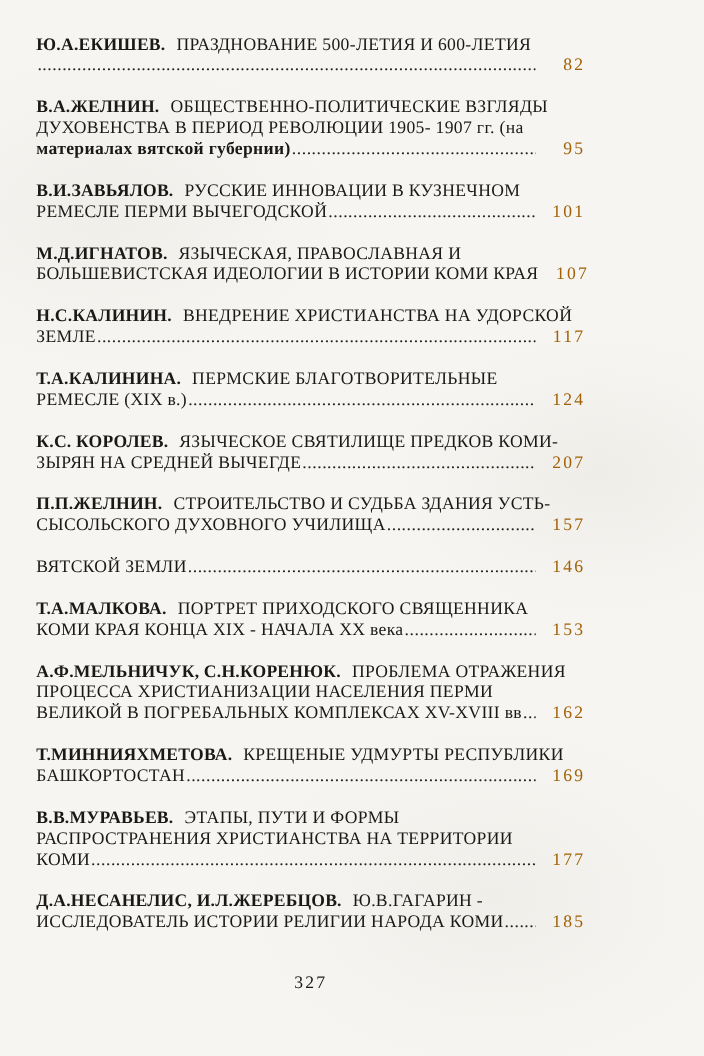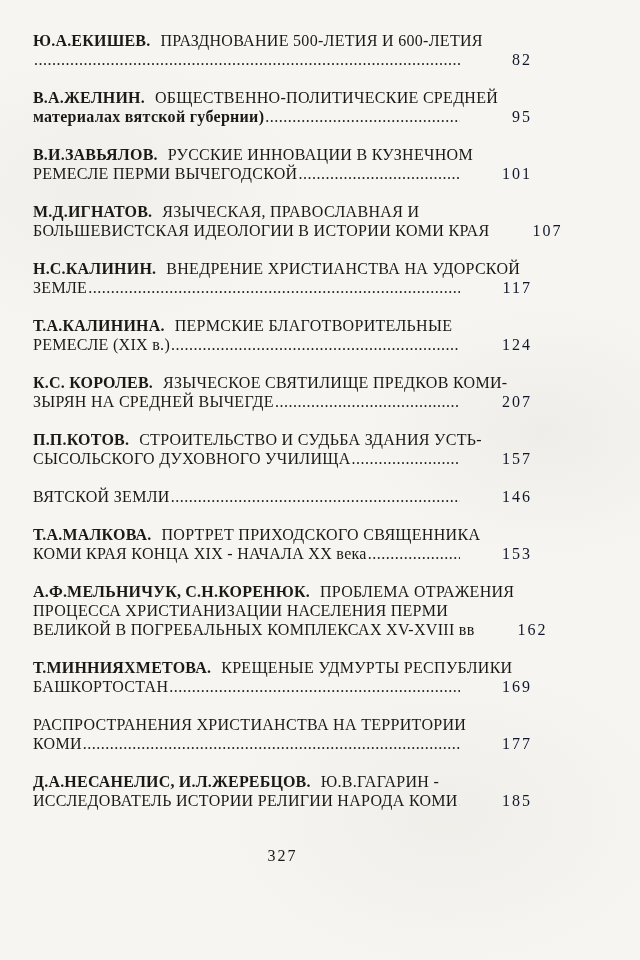--- a/index.html
+++ b/index.html
@@ -56,22 +56,21 @@
   }
   .leader::after {
     content: "..........................................................................................................................";
     letter-spacing: 0.5px;
   }
   .pageno {
     flex: 0 0 auto;
     min-width: 34px;
     text-align: right;
     letter-spacing: 2px;
-    color: #0f172a;
-    margin-left: 27px;
+    color: #a16207;
   }
   .footer {
     margin-top: 37px;
     text-align: center;
     font-size: 16px;
     letter-spacing: 2px;
   }
 </style>
 </head>
 <body>
@@ -79,21 +78,22 @@
 <div class="page">
   <div>
       <div class="entry">
         <div class="line"><span class="author">Ю.А.ЕКИШЕВ.</span><span class="title-text">ПРАЗДНОВАНИЕ 500-ЛЕТИЯ И 600-ЛЕТИЯ</span></div>
         <div class="line last">
           <span class="leader"></span>
           <span class="pageno">82</span>
         </div>
       </div>
       <div class="entry">
-        <div class="line"><span class="author">В.А.ЖЕЛНИН.</span><span class="title-text">ОБЩЕСТВЕННО-ПОЛИТИЧЕСКИЕ СРЕДНЕЙ</span></div>
+        <div class="line"><span class="author">В.А.ЖЕЛНИН.</span><span class="title-text">ОБЩЕСТВЕННО-ПОЛИТИЧЕСКИЕ ВЗГЛЯДЫ</span></div>
+        <div class="line"><span class="title-text">ДУХОВЕНСТВА В ПЕРИОД РЕВОЛЮЦИИ 1905- 1907 гг. (на</span></div>
         <div class="line last">
           <span class="title-text bold">материалах вятской губернии)</span>
           <span class="leader"></span>
           <span class="pageno">95</span>
         </div>
       </div>
       <div class="entry">
         <div class="line"><span class="author">В.И.ЗАВЬЯЛОВ.</span><span class="title-text">РУССКИЕ ИННОВАЦИИ В КУЗНЕЧНОМ</span></div>
         <div class="line last">
           <span class="title-text">РЕМЕСЛЕ ПЕРМИ ВЫЧЕГОДСКОЙ</span>
@@ -127,21 +127,21 @@
       </div>
       <div class="entry">
         <div class="line"><span class="author">К.С. КОРОЛЕВ.</span><span class="title-text">ЯЗЫЧЕСКОЕ СВЯТИЛИЩЕ ПРЕДКОВ КОМИ-</span></div>
         <div class="line last">
           <span class="title-text">ЗЫРЯН НА СРЕДНЕЙ ВЫЧЕГДЕ</span>
           <span class="leader"></span>
           <span class="pageno">207</span>
         </div>
       </div>
       <div class="entry">
-        <div class="line"><span class="author">П.П.КОТОВ.</span><span class="title-text">СТРОИТЕЛЬСТВО И СУДЬБА ЗДАНИЯ УСТЬ-</span></div>
+        <div class="line"><span class="author">П.П.ЖЕЛНИН.</span><span class="title-text">СТРОИТЕЛЬСТВО И СУДЬБА ЗДАНИЯ УСТЬ-</span></div>
         <div class="line last">
           <span class="title-text">СЫСОЛЬСКОГО ДУХОВНОГО УЧИЛИЩА</span>
           <span class="leader"></span>
           <span class="pageno">157</span>
         </div>
       </div>
       <div class="entry">
         <div class="line last">
           <span class="title-text">ВЯТСКОЙ ЗЕМЛИ</span>
           <span class="leader"></span>
@@ -167,20 +167,21 @@
       </div>
       <div class="entry">
         <div class="line"><span class="author">Т.МИННИЯХМЕТОВА.</span><span class="title-text">КРЕЩЕНЫЕ УДМУРТЫ РЕСПУБЛИКИ</span></div>
         <div class="line last">
           <span class="title-text">БАШКОРТОСТАН</span>
           <span class="leader"></span>
           <span class="pageno">169</span>
         </div>
       </div>
       <div class="entry">
+        <div class="line"><span class="author">В.В.МУРАВЬЕВ.</span><span class="title-text">ЭТАПЫ, ПУТИ И ФОРМЫ</span></div>
         <div class="line"><span class="title-text">РАСПРОСТРАНЕНИЯ ХРИСТИАНСТВА  НА ТЕРРИТОРИИ</span></div>
         <div class="line last">
           <span class="title-text">КОМИ</span>
           <span class="leader"></span>
           <span class="pageno">177</span>
         </div>
       </div>
       <div class="entry">
         <div class="line"><span class="author">Д.А.НЕСАНЕЛИС, И.Л.ЖЕРЕБЦОВ.</span><span class="title-text">Ю.В.ГАГАРИН -</span></div>
         <div class="line last">

